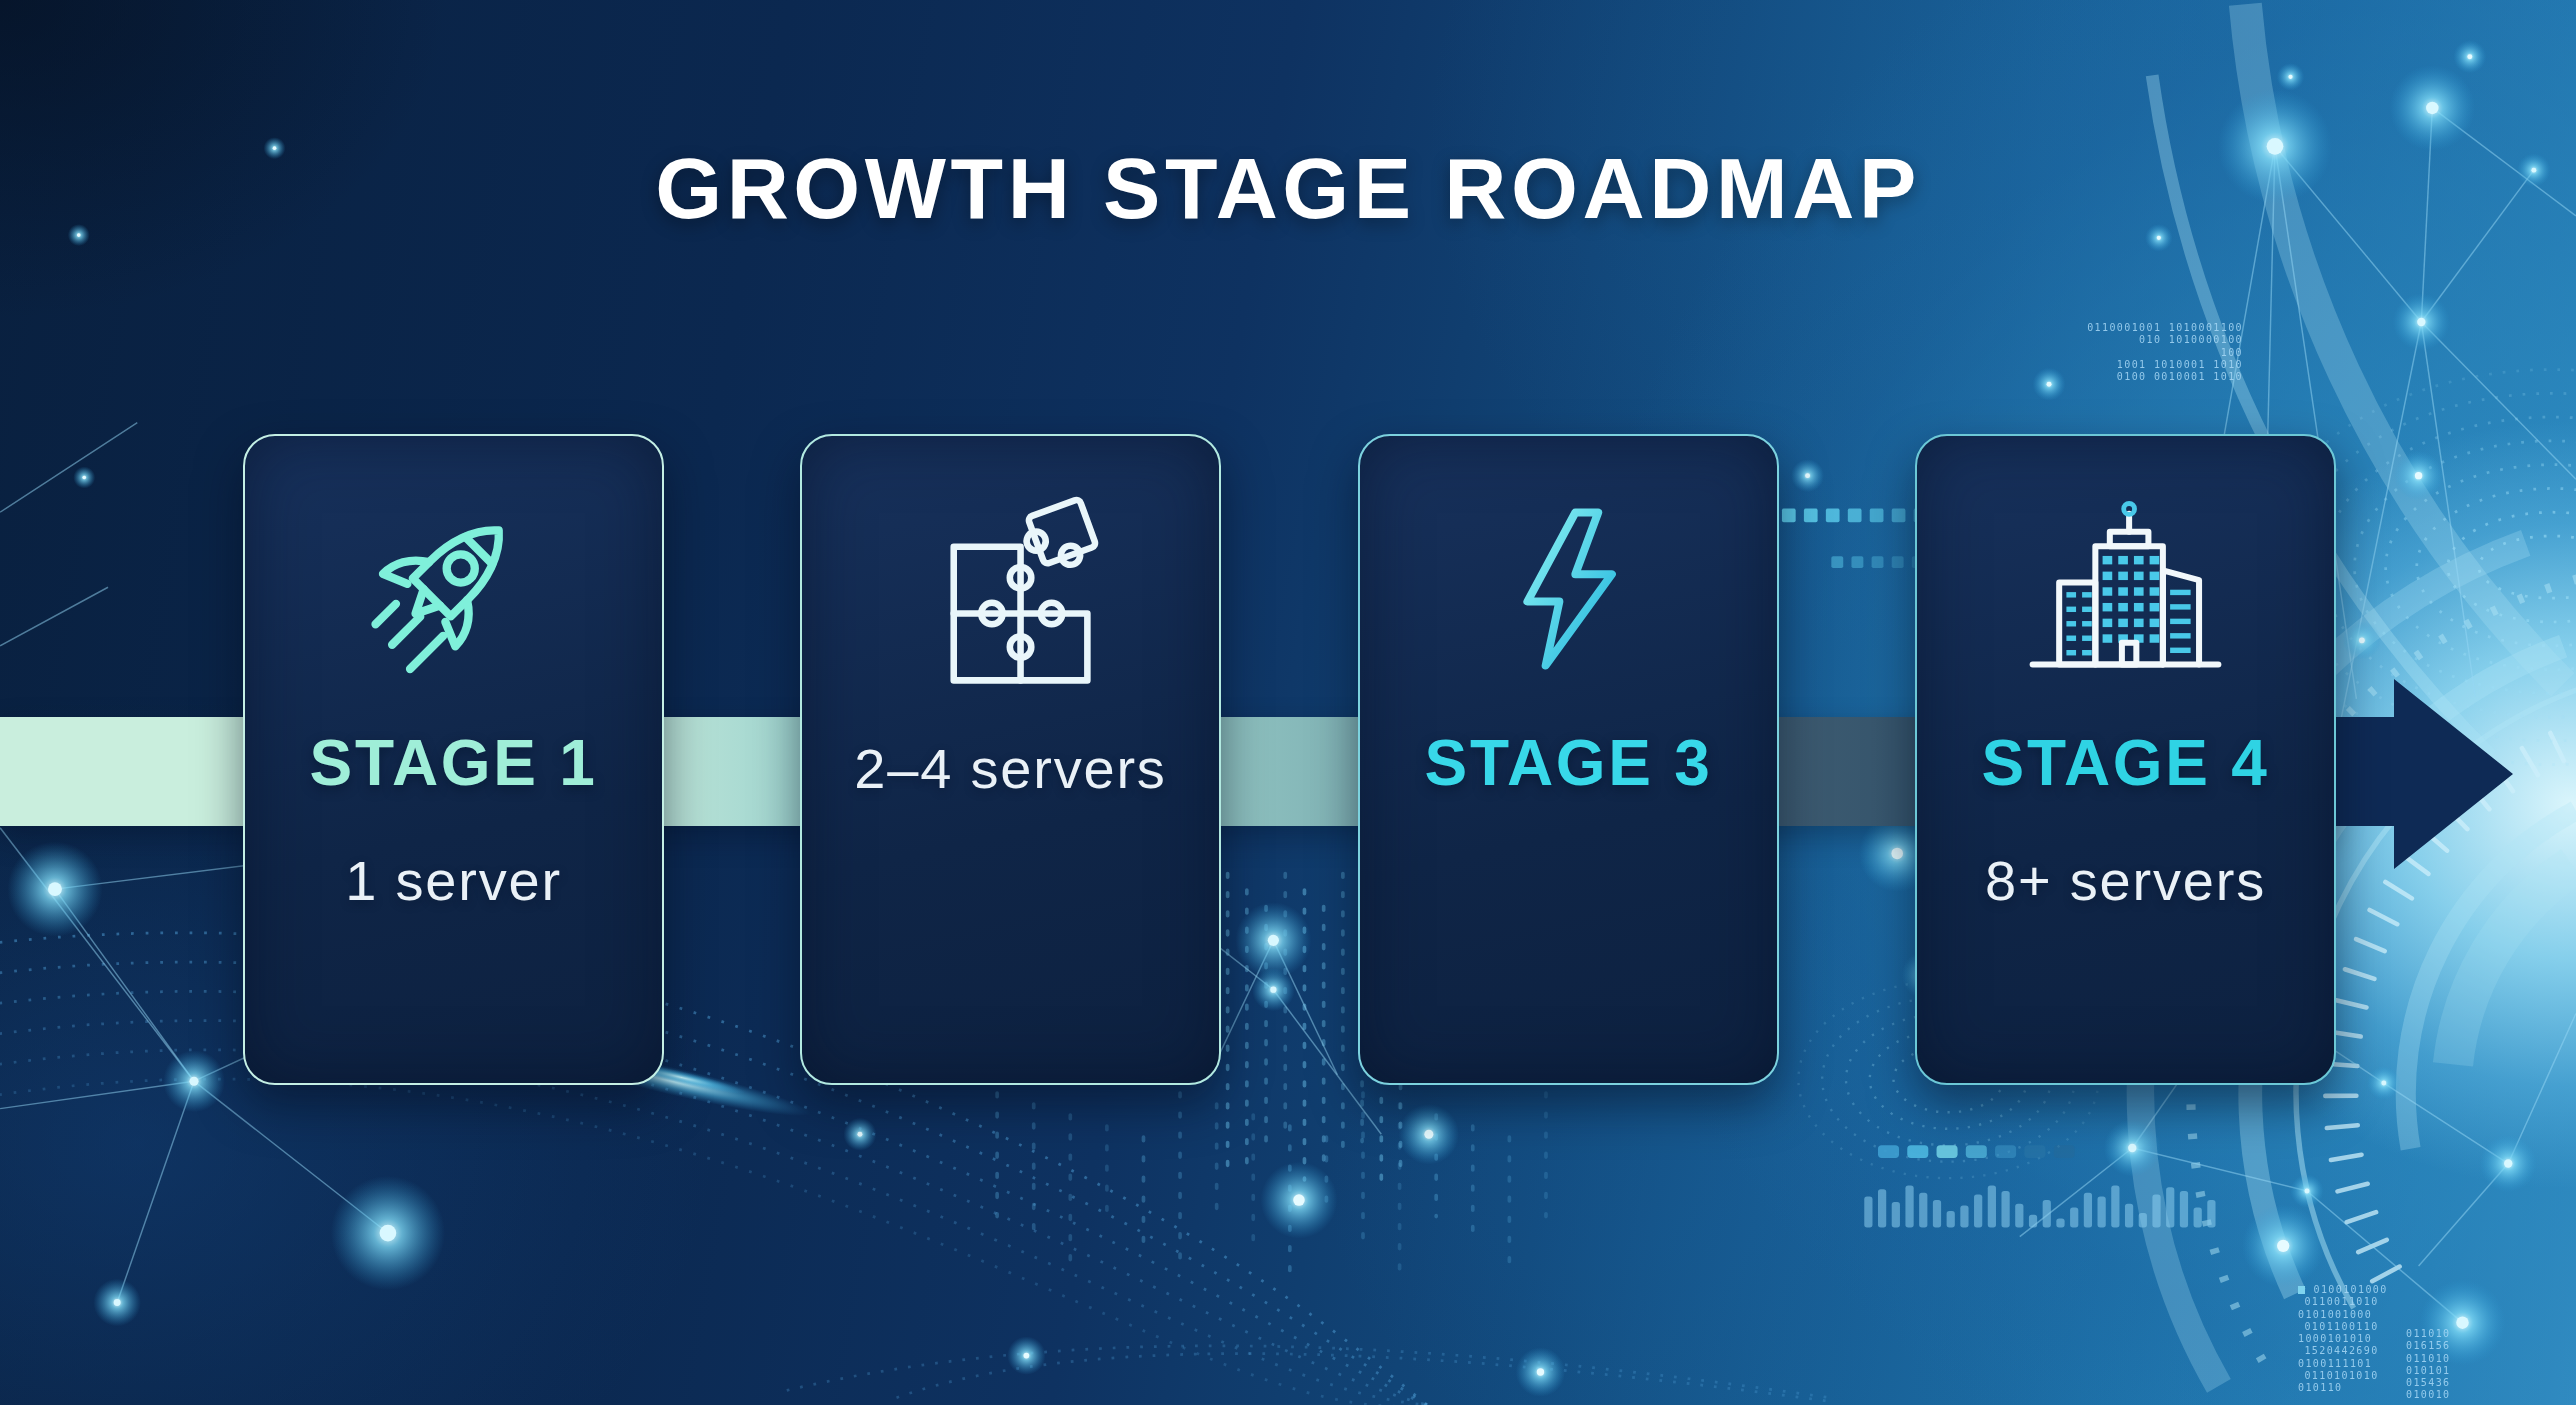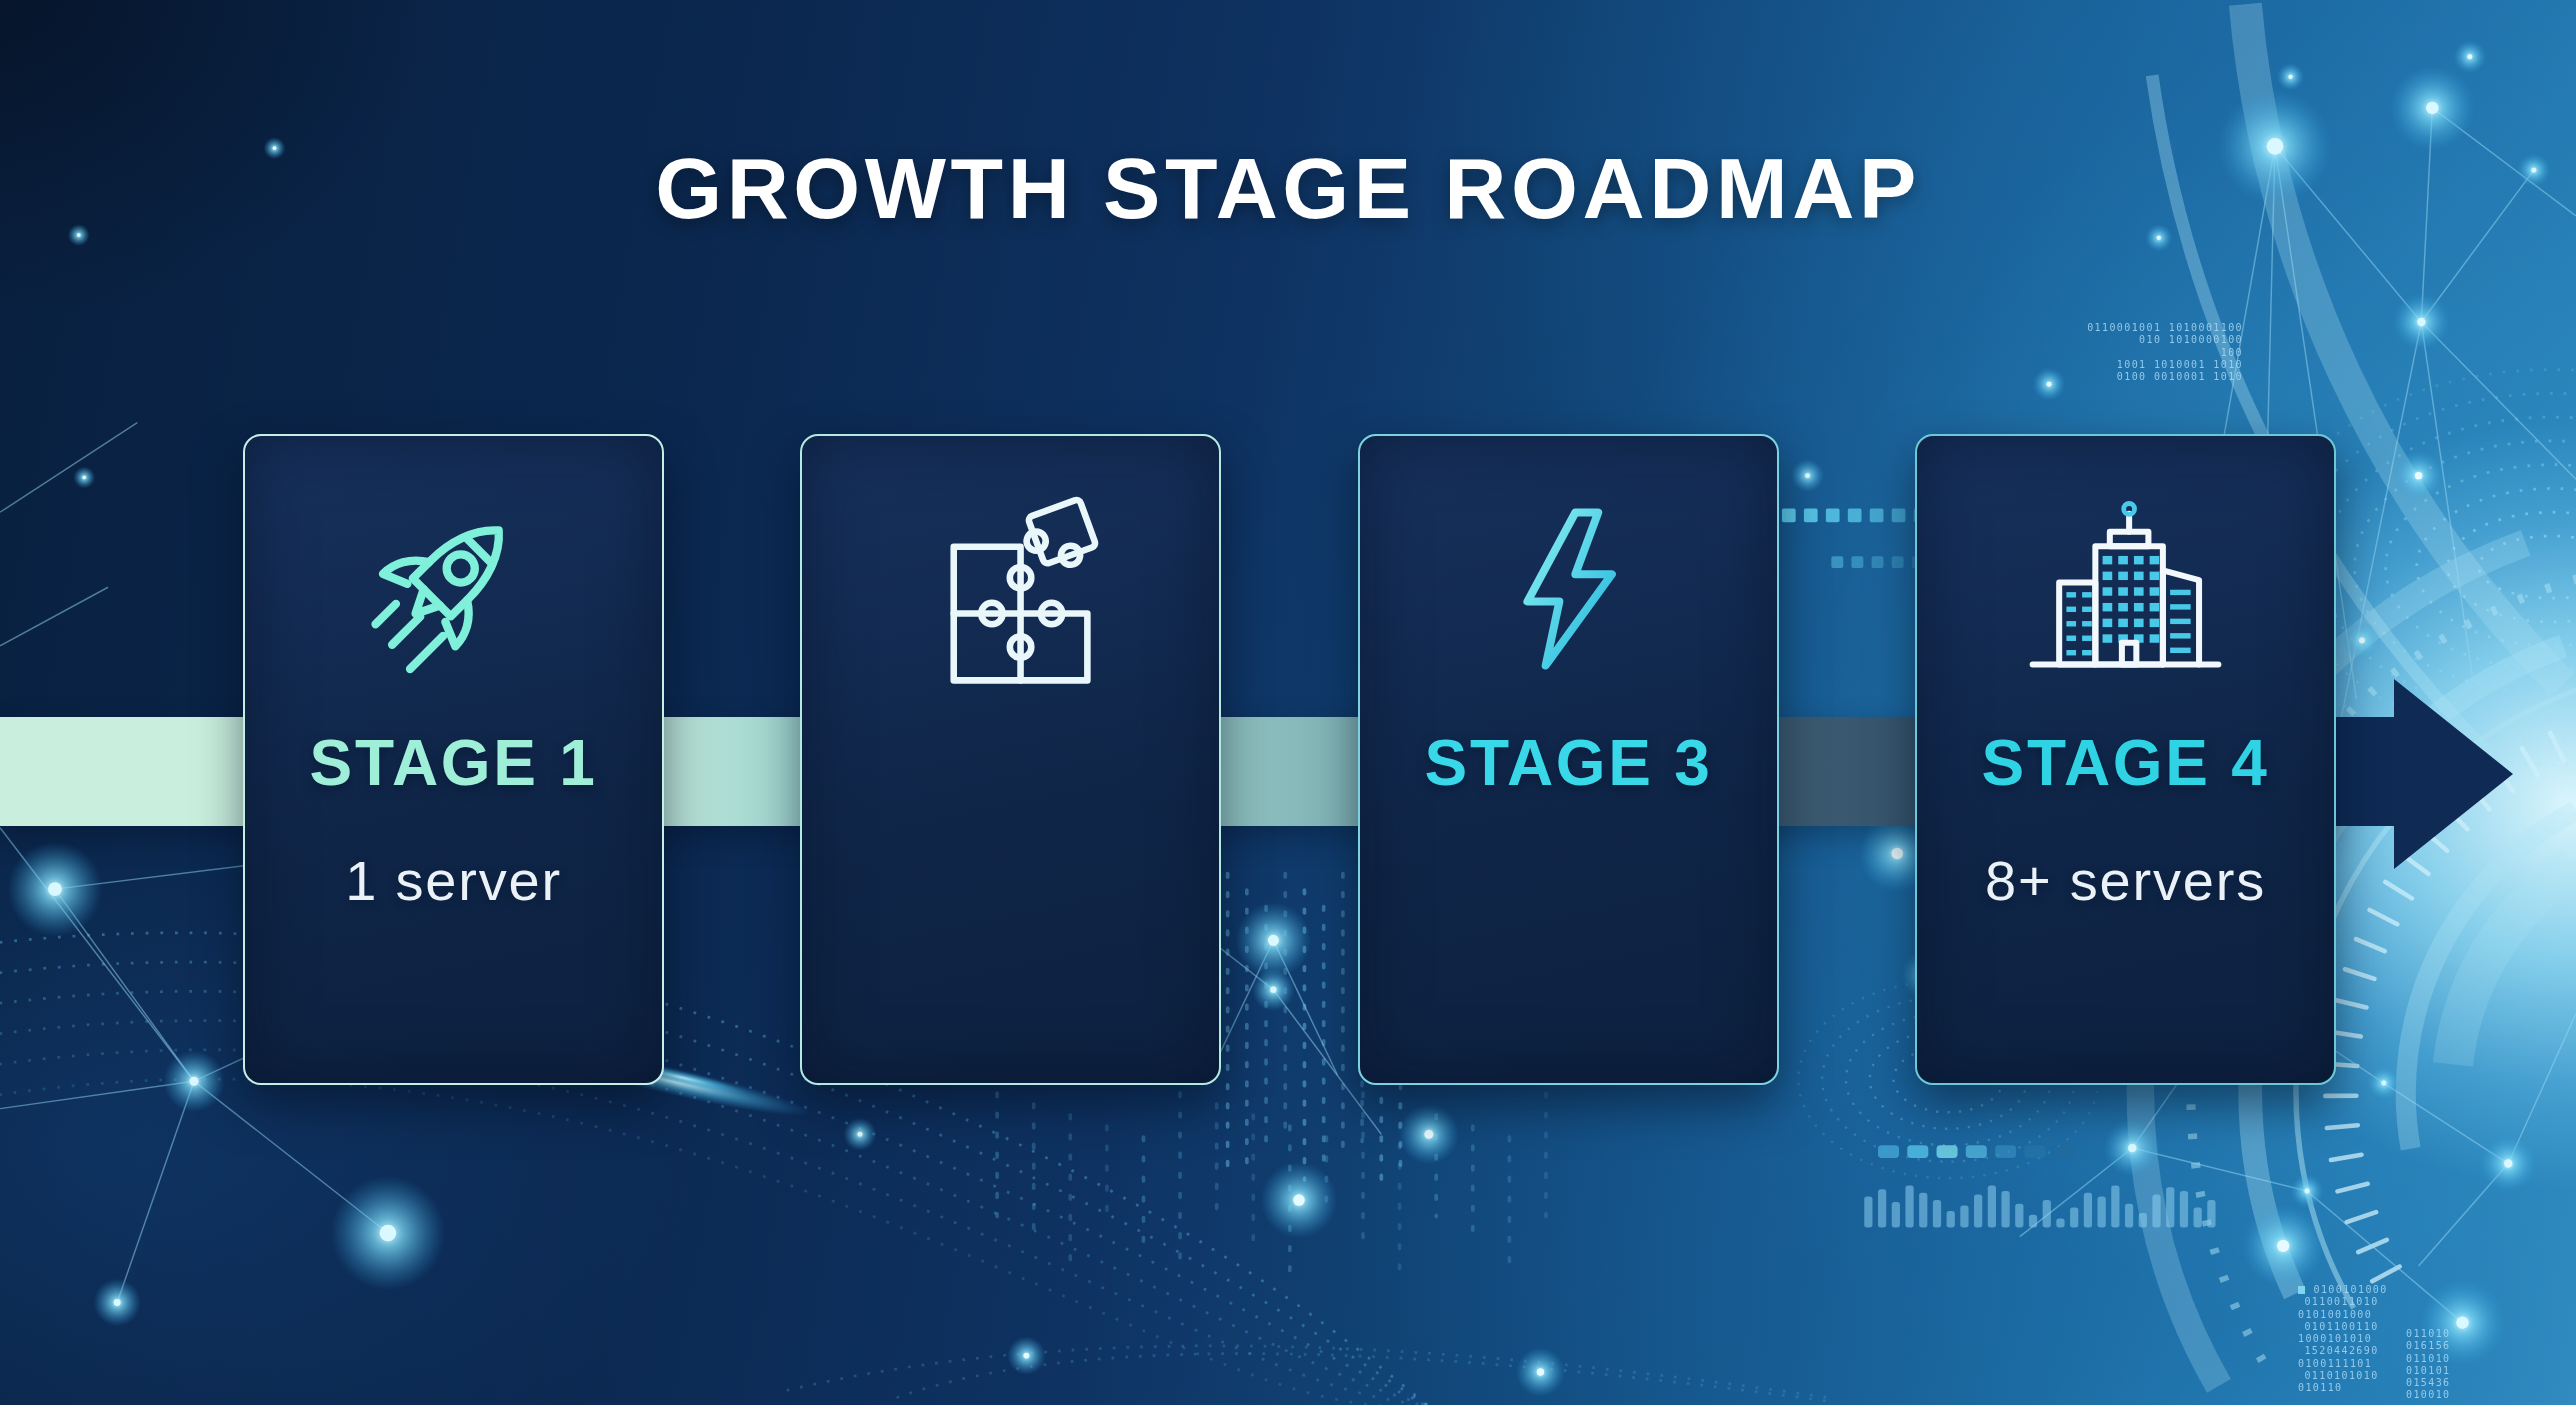--- a/index.html
+++ b/index.html
@@ -34,21 +34,21 @@
   .arrow{position:absolute;z-index:4;left:2334px;top:679px;width:179px;height:190px;
     background:var(--c-arrow_navy);
     clip-path:polygon(0 38px,60px 38px,60px 0,179px 95px,60px 190px,60px 147px,0 147px);
     filter:drop-shadow(0 0 1.8px rgba(150,220,240,.45));}
   
   .title{position:absolute;z-index:5;left:0;top:139px;width:100%;margin:0;
     text-align:center;font-size:86px;font-weight:bold;letter-spacing:4.6px;
     color:var(--c-title_text);text-shadow:0 4.6px 16.5px rgba(0,0,0,.35);}
   
   .card{position:absolute;z-index:5;top:434px;width:421px;height:651px;
-    box-sizing:border-box;border:2.7px solid #aee6df;border-radius:18px;
+    box-sizing:border-box;border:2.7px solid #aee6df;border-radius:32px;
     background:linear-gradient(168deg,var(--c-card_bg_top) 0%,var(--c-card_bg_bottom) 60%,#0d2140 100%);
     box-shadow:0 20px 46px rgba(3,12,30,.5), inset 0 0 64px rgba(6,16,38,.55);
     display:flex;flex-direction:column;align-items:center;}
   .card-1{left:243px;} .card-2{left:800px;} .card-3{left:1358px;} .card-4{left:1915px;text-align:center;}
   .icon-box{height:199px;margin-top:53px;display:flex;align-items:center;justify-content:center;}
   .icon-box svg{overflow:visible;}
   .stage-label{margin-top:38px;font-size:64px;font-weight:bold;letter-spacing:2.7px;
     text-shadow:0 3.7px 11px rgba(0,18,40,.5);}
   .stage-detail{margin-top:48px;font-size:56px;font-weight:normal;letter-spacing:1.8px;
     color:var(--c-detail_text);text-shadow:0 2.7px 9.1px rgba(0,18,40,.4);}
@@ -403,20 +403,21 @@
         <circle cx="86" cy="124" r="9"></circle>
         <circle cx="86" cy="66" r="9"></circle>
         <circle cx="112" cy="96" r="9"></circle>
         <g transform="rotate(-20 122 28)">
           <rect x="98" y="6" width="46" height="42" rx="4"></rect>
           <circle cx="98" cy="27" r="8"></circle>
           <circle cx="121" cy="48" r="8"></circle>
         </g>
       </svg>
     </div>
+    <div class="stage-detail">2–4 servers</div>
   </div>
 
   <div class="card card-3" style="border-color: rgb(124, 210, 222);">
     <div class="icon-box">
       <svg width="137" height="174" viewBox="0 0 120 150" fill="none" stroke="url(#boltGrad)" stroke-width="7" stroke-linecap="round" stroke-linejoin="round">
         <defs>
           <linearGradient id="boltGrad" x1="0" y1="0" x2="1" y2="1">
             <stop offset="0" stop-color="#8df2f2"></stop>
             <stop offset="1" stop-color="#1fb4dd"></stop>
           </linearGradient>

